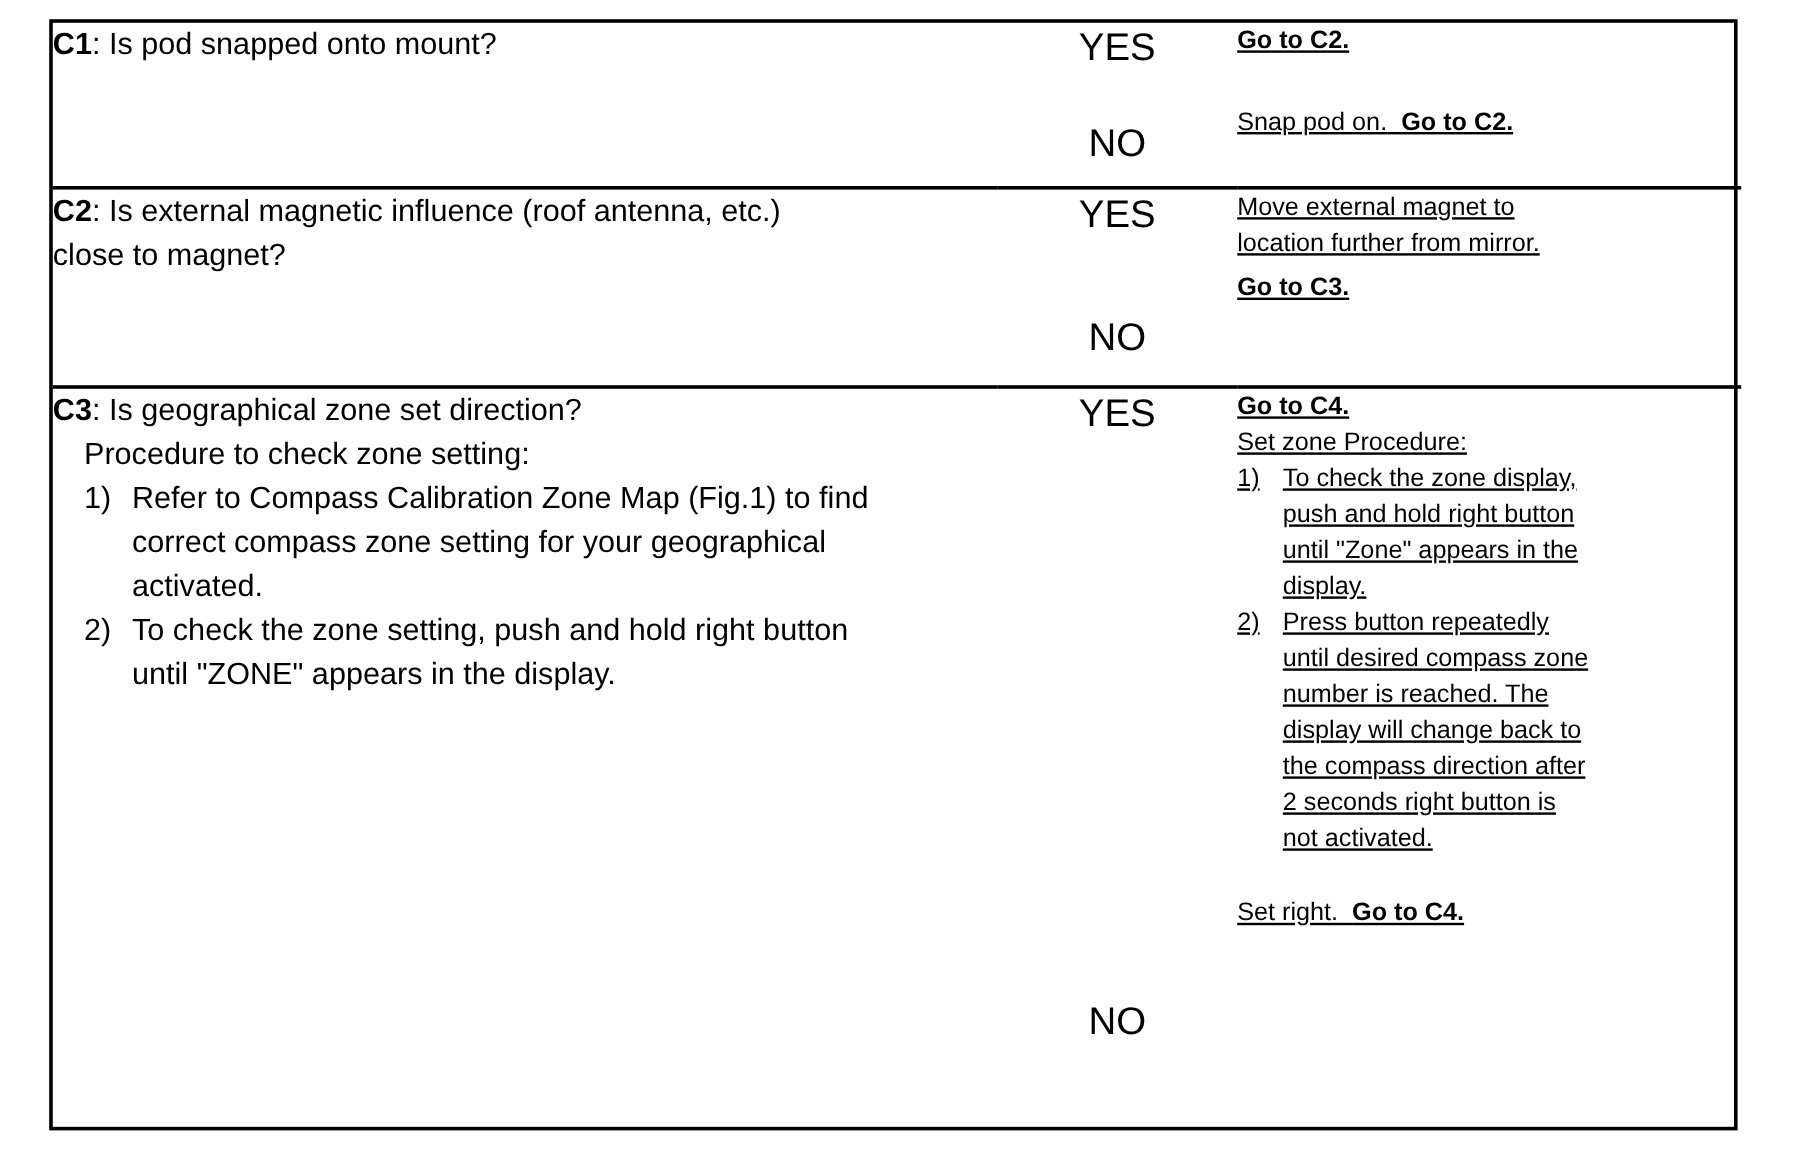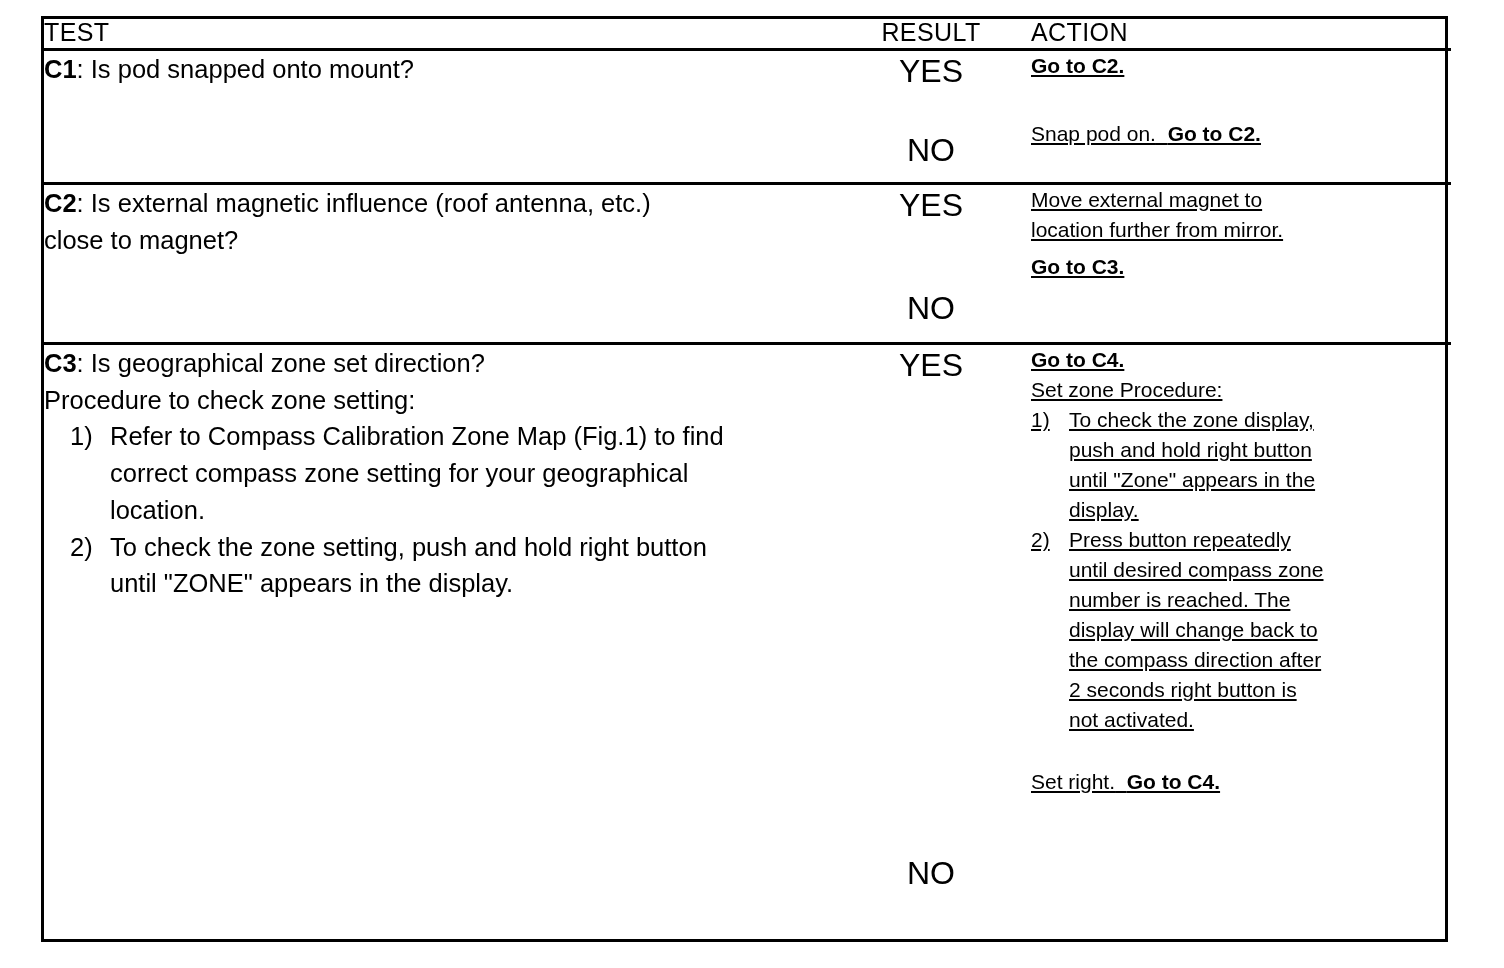--- a/index.html
+++ b/index.html
@@ -86,21 +86,21 @@
     line-height: 1.3;
     font-weight: 400;
   }
 
   
   .sub {
     display: block;
   }
 
   
-  .lvl1 { }      
+  .lvl1 { padding-left: 26px; }      
   .listrow {
     display: flex;
     padding-left: 26px;
   }
   .listnum {
     flex: 0 0 auto;
     width: 40px;
   }
   .listbody {
     flex: 1 1 auto;
@@ -124,25 +124,20 @@
 
 <div class="page">
   <table class="tsheet">
     <colgroup>
       <col class="col-test">
       <col class="col-result">
       <col class="col-action">
     </colgroup>
 
     <tbody>
-        <tr class="rule-below">
-      <td class="cell-test hdr hdr-test">TEST</td>
-      <td class="cell-result hdr hdr-result">RESULT</td>
-      <td class="hdr hdr-action">ACTION</td>
-    </tr>
 
     <tr class="rule-below">
       <td class="cell-test pad-test">
         <div class="qtext">
           <span class="bold">C1</span><span>: </span><span>Is pod snapped onto mount?</span>
         </div>
         <div class="gap-lg"></div>
       </td>
 
       <td class="cell-result pad-result">
@@ -199,21 +194,21 @@
             <span class="bold">C3</span><span>: </span><span>Is geographical zone set direction?</span>
           </div>
 
           <div class="lvl1">Procedure to check zone setting:</div>
 
           <div class="listrow">
             <div class="listnum">1)</div>
             <div class="listbody">
               <div>Refer to Compass Calibration Zone Map (Fig.1) to find</div>
               <div>correct compass zone setting for your geographical</div>
-              <div>location.</div>
+              <div>activated.</div>
             </div>
           </div>
 
           <div class="listrow">
             <div class="listnum">2)</div>
             <div class="listbody">
               <div>To check the zone setting, push and hold right button</div>
               <div>until "ZONE" appears in the display.</div>
             </div>
           </div>

